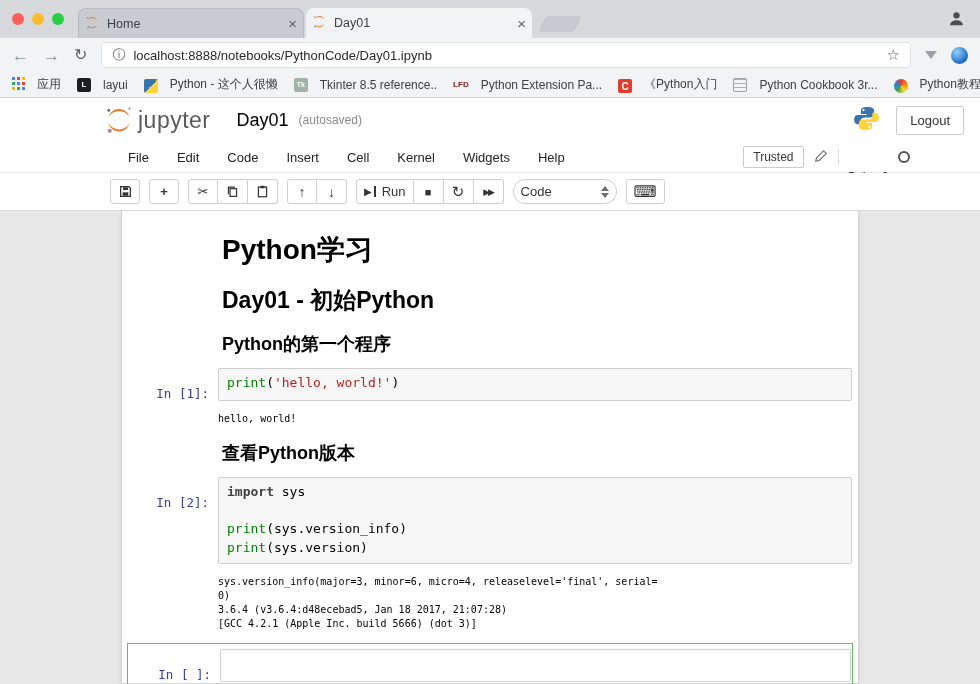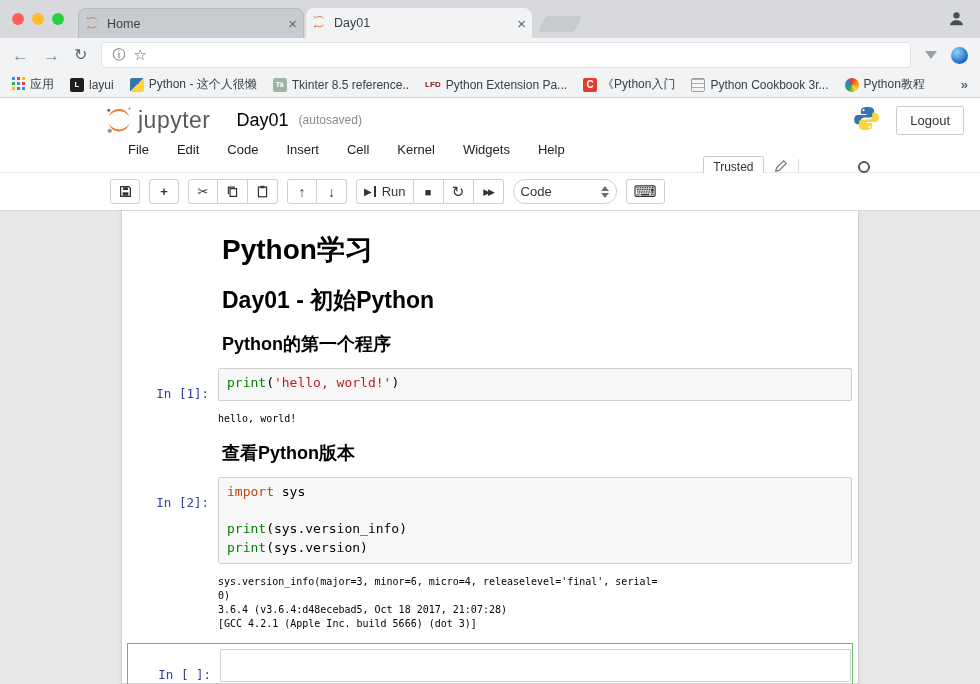--- a/index.html
+++ b/index.html
@@ -27,42 +27,42 @@
   .nav-icon.reload { color: #5f6368; font-size: 16px; }
   .urlbar { flex: 1; height: 26px; background: #fff; border: 1px solid #e1e2e3; border-radius: 4px; display: flex; align-items: center; gap: 8px; padding: 0 10px; }
   .info-i { color: #5f6368; font-size: 13px; }
   .url-text { flex: 1; font-size: 13px; color: #27292c; white-space: nowrap; overflow: hidden; }
   .star { color: #5f6368; font-size: 15px; }
   .tri-down { width: 0; height: 0; border-left: 6px solid transparent; border-right: 6px solid transparent; border-top: 8px solid #9aa0a6; }
   .blue-orb { width: 17px; height: 17px; border-radius: 50%; background: radial-gradient(circle at 35% 30%, #90d4ff, #1867c0 72%); }
 
   
   .bookmarks { height: 26px; background: #f2f3f4; border-bottom: 1px solid #d0d2d4; display: flex; align-items: center; padding: 0 12px; gap: 16px; font-size: 12px; color: #3c4043; flex-shrink: 0; }
-  .bm { display: flex; align-items: center; gap: 5px; white-space: nowrap; }
+  .bm { display: flex; align-items: flex-end; gap: 12px; white-space: nowrap; }
   .bm-ic { width: 14px; height: 14px; border-radius: 2px; display: inline-flex; align-items: center; justify-content: center; font-size: 8px; font-weight: bold; color: #fff; flex-shrink: 0; }
   .bm-ic.layui { background: #1e1e1e; }
   .bm-ic.pysite { background: linear-gradient(135deg, #3776ab 50%, #ffd43b 50%); }
   .bm-ic.tk { background: #9fb4a6; font-size: 7px; }
   .bm-ic.lfd { background: none; color: #7b2020; width: auto; font-size: 8px; letter-spacing: 0; }
   .bm-ic.cbook { background: repeating-linear-gradient(180deg, #aab1b7 0 1.5px, #f3f4f5 1.5px 4px); border: 1px solid #9aa0a6; }
   .bm-ic.redc { background: #e23c2f; font-size: 10px; }
   .bm-ic.lxf { border-radius: 50%; background: conic-gradient(#e53935, #fb8c00, #fdd835, #43a047, #1e88e5, #e53935); }
   .bm-more { margin-left: auto; color: #5f6368; font-weight: bold; font-size: 13px; }
 
   
   .jheader { height: 44px; background: #fff; display: flex; align-items: center; padding: 0 16px 0 104px; flex-shrink: 0; }
   .jlogo { display: flex; align-items: center; gap: 4px; }
   .jlogo-text { font-size: 23px; color: #5a5a5a; letter-spacing: 0.5px; }
   .nb-title { font-size: 18px; color: #000; margin-left: 26px; }
   .autosaved { font-size: 12px; color: #8a8a8a; margin-left: 10px; }
   .jheader-right { margin-left: auto; display: flex; align-items: center; gap: 16px; }
   .logout-btn { font-size: 13px; color: #333; background: #fff; border: 1px solid #ccc; border-radius: 2px; padding: 6px 13px; }
 
   
-  .menubar { height: 31px; display: flex; align-items: flex-start; padding: 0 110px 0 128px; gap: 28px; font-size: 13px; color: #222; border-bottom: 1px solid #e7e7e7; background: #fff; flex-shrink: 0; }
+  .menubar { height: 31px; display: flex; align-items: center; padding: 0 70px 0 128px; gap: 28px; font-size: 13px; color: #222; border-bottom: 1px solid #e7e7e7; background: #fff; flex-shrink: 0; }
   .menu-right { margin-left: auto; display: flex; align-items: center; gap: 10px; }
   .trusted-btn { font-size: 12px; color: #333; border: 1px solid #ccc; border-radius: 2px; padding: 3px 9px; background: #fff; }
   .menu-divider { width: 1px; height: 16px; background: #ddd; }
   .kernel-name { font-size: 10px; color: #000; margin-top: 39px; }
   .kernel-circle { width: 12px; height: 12px; border: 2px solid #555; border-radius: 50%; }
 
   
   .toolbar { height: 38px; display: flex; align-items: center; padding: 0 0 0 110px; gap: 9px; background: #fff; border-bottom: 1px solid #d7d7d7; flex-shrink: 0; }
   .tgroup { display: flex; }
   .tbtn { min-width: 30px; height: 25px; background: #fff; border: 1px solid #cfcfcf; display: flex; align-items: center; justify-content: center; font-size: 13px; color: #333; padding: 0 7px; }
@@ -82,21 +82,21 @@
   
   .nbarea { flex: 1; background: #e8e8e8; display: flex; justify-content: center; overflow: hidden; }
   .page { width: 738px; background: #fff; border: 1px solid #d2d2d2; border-top: none; box-shadow: 0 1px 6px rgba(0,0,0,0.08); padding-top: 14px; }
   .mdcell { margin-left: 96px; padding: 4px 6px 4px 4px; }
   .mdcell h1 { font-size: 28px; margin: 6px 0 8px; color: #000; line-height: 1.1; }
   .mdcell h2 { font-size: 23px; margin: 6px 0 6px; line-height: 1.1; }
   .mdcell h3 { font-size: 18px; margin: 8px 0 4px; line-height: 1.1; }
   .codecell { display: flex; padding: 5px 6px 5px 0; }
   .prompt { width: 96px; flex-shrink: 0; text-align: right; padding-right: 9px; padding-top: 6px; font-family: "DejaVu Sans Mono", monospace; font-size: 12.5px; color: #303F9F; margin-top: 12px; }
   .inputarea { flex: 1; border: 1px solid #cfcfcf; background: #f7f7f7; border-radius: 2px; padding: 5px 8px; font-family: "DejaVu Sans Mono", monospace; font-size: 13px; line-height: 1.45; color: #000; }
-  .tok-kw { color: #c2410c; font-weight: normal; }
+  .tok-kw { color: #404040; font-weight: bold; }
   .tok-builtin { color: #008000; }
   .tok-str { color: #BA2121; }
   .outputrow { display: flex; padding: 6px 6px 6px 0; }
   .outputrow .spacer { width: 96px; flex-shrink: 0; }
   .outputtext { flex: 1; font-family: "DejaVu Sans Mono", monospace; font-size: 10px; line-height: 1.4; white-space: pre-wrap; color: #000; }
   .cell-selected { margin: 6px 5px 0 5px; border: 1px solid #66bb6a; padding: 5px 1px; display: flex; }
   .cell-selected .prompt { width: 91px; }
   .cell-selected .inputarea { background: #fff; }
 </style>
 </head>
@@ -144,20 +144,21 @@
         </svg>
     </span>
   </div>
 
   <div class="navbar">
     <span class="nav-icon">←</span>
     <span class="nav-icon">→</span>
     <span class="nav-icon reload">↻</span>
     <div class="urlbar">
       <span class="info-i">ⓘ</span>
+      <span class="url-text">localhost:8888/notebooks/PythonCode/Day01.ipynb</span>
       <span class="star">☆</span>
     </div>
     <span class="tri-down"></span>
     <span class="blue-orb"></span>
   </div>
 
   <div class="bookmarks">
     <span class="bm">
       <span>
         <svg width="13" height="13" viewBox="0 0 13 13">
@@ -359,21 +360,21 @@
             <div><span class="tok-kw">import</span><span> sys</span></div>
             <div>&nbsp;</div>
             <div><span class="tok-builtin">print</span><span>(sys.version_info)</span></div>
             <div><span class="tok-builtin">print</span><span>(sys.version)</span></div>
           </div>
       </div>
       <div class="outputrow">
         <div class="spacer"></div>
         <div class="outputtext">sys.version_info(major=3, minor=6, micro=4, releaselevel='final', serial=
 0)
-3.6.4 (v3.6.4:d48ecebad5, Oct 18 2017, 21:07:28)
+3.6.4 (v3.6.4:d48ecebad5, Jan 18 2017, 21:07:28)
 [GCC 4.2.1 (Apple Inc. build 5666) (dot 3)]</div>
       </div>
 
       <div class="cell-selected">
         <div class="prompt">In [ ]:</div>
         <div class="inputarea" style="min-height:30px;"></div>
       </div>
 
     </div>
   </div>

